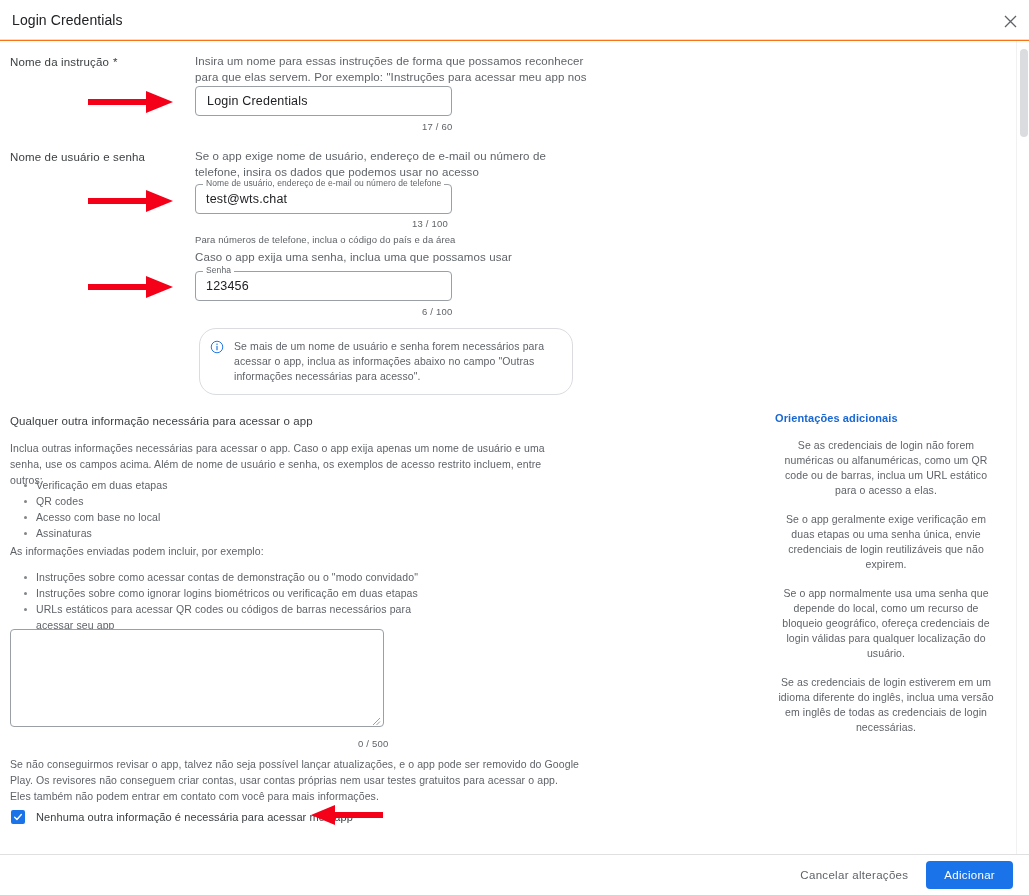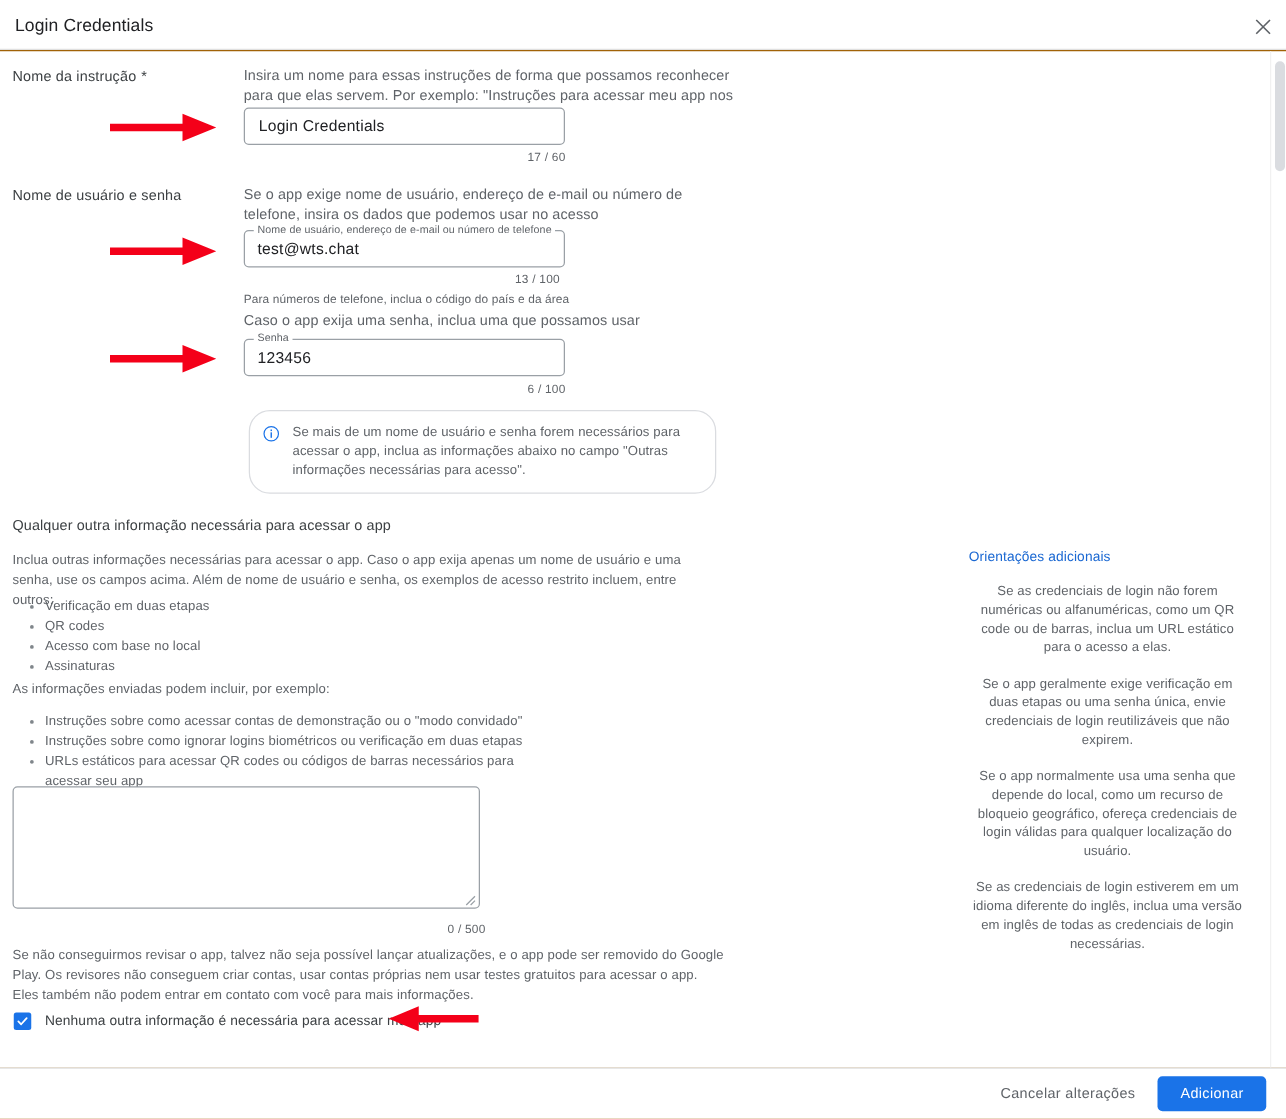--- a/index.html
+++ b/index.html
@@ -8,21 +8,21 @@
     width: 1029px; height: 895px;
     background: #ffffff;
     font-family: "Liberation Sans", sans-serif;
     color: #202124;
     overflow: hidden;
   }
   .page {
     position: relative;
     width: 1029px;
     height: 895px;
-    background: #a16207;
+    background: #f97316;
   }
 
   
   .dialog-header {
     position: absolute;
     top: 0; left: 0;
     width: 1029px;
     height: 40px;
     background: #fff;
     border-bottom: 1px solid #e0e0e0;
@@ -231,24 +231,23 @@
   .ta-resize {
     position: absolute;
     right: 2px; bottom: 2px;
     width: 12px; height: 12px;
     color: #9aa0a6;
   }
 
   
   .guide-title {
     font-size: 11px;
-    font-weight: 400;
+    font-weight: 700;
     color: #1967d2;
     letter-spacing: .1px;
-    margin-top: 28px;
   }
   .guide-p {
     font-size: 10.5px;
     color: #5f6368;
     line-height: 15px;
     letter-spacing: .1px;
     margin-top: 14px;
     text-align: center;
   }
 

